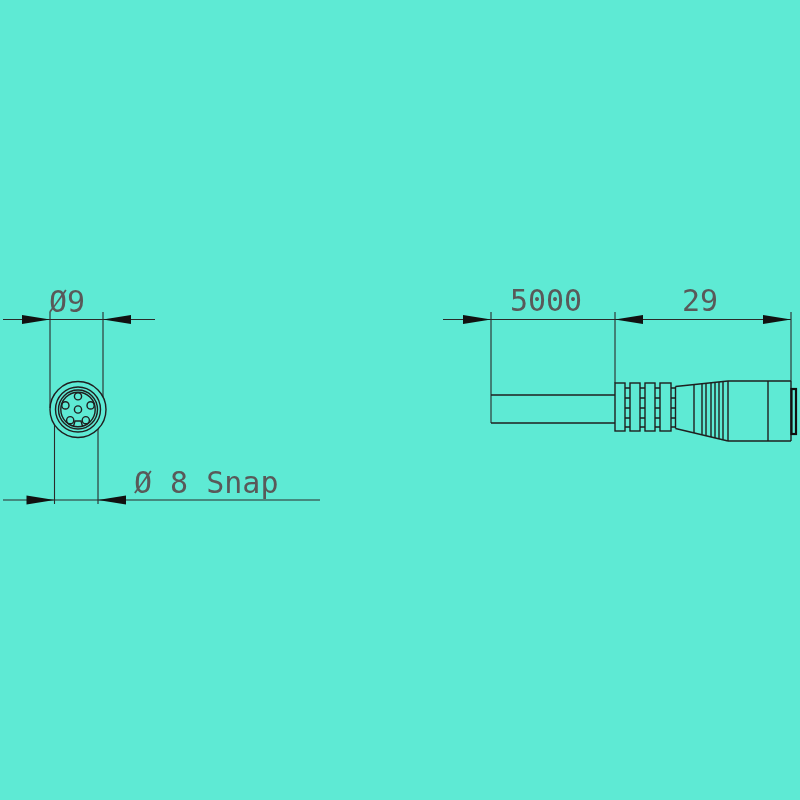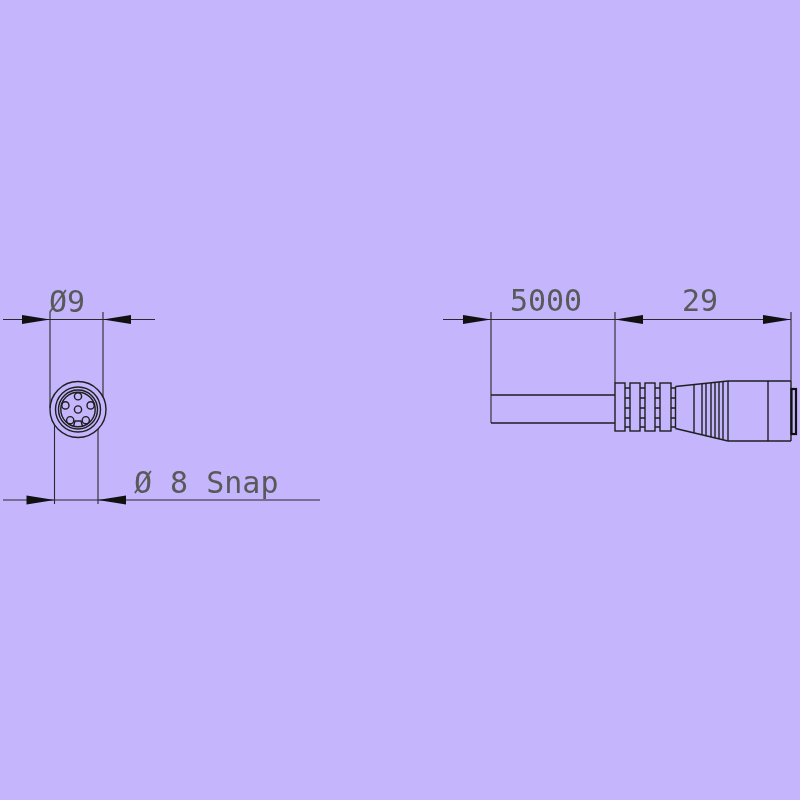--- a/index.html
+++ b/index.html
@@ -7,21 +7,21 @@
     padding: 0;
     width: 800px;
     height: 800px;
     background: #ffffff;
     font-family: "DejaVu Sans Mono", monospace;
   }
   .canvas {
     position: relative;
     width: 800px;
     height: 800px;
-    background: #c4b5fd;
+    background: #5eead4;
     overflow: hidden;
   }
   svg { display: block; }
   .dim-text {
     font-family: "DejaVu Sans Mono", monospace;
     font-size: 30px;
     fill: #595959;
   }
   .thin  { stroke: #2a2a2a; stroke-width: 1.1; fill: none; }
   .line  { stroke: #1f1f1f; stroke-width: 1.4; fill: none; }

